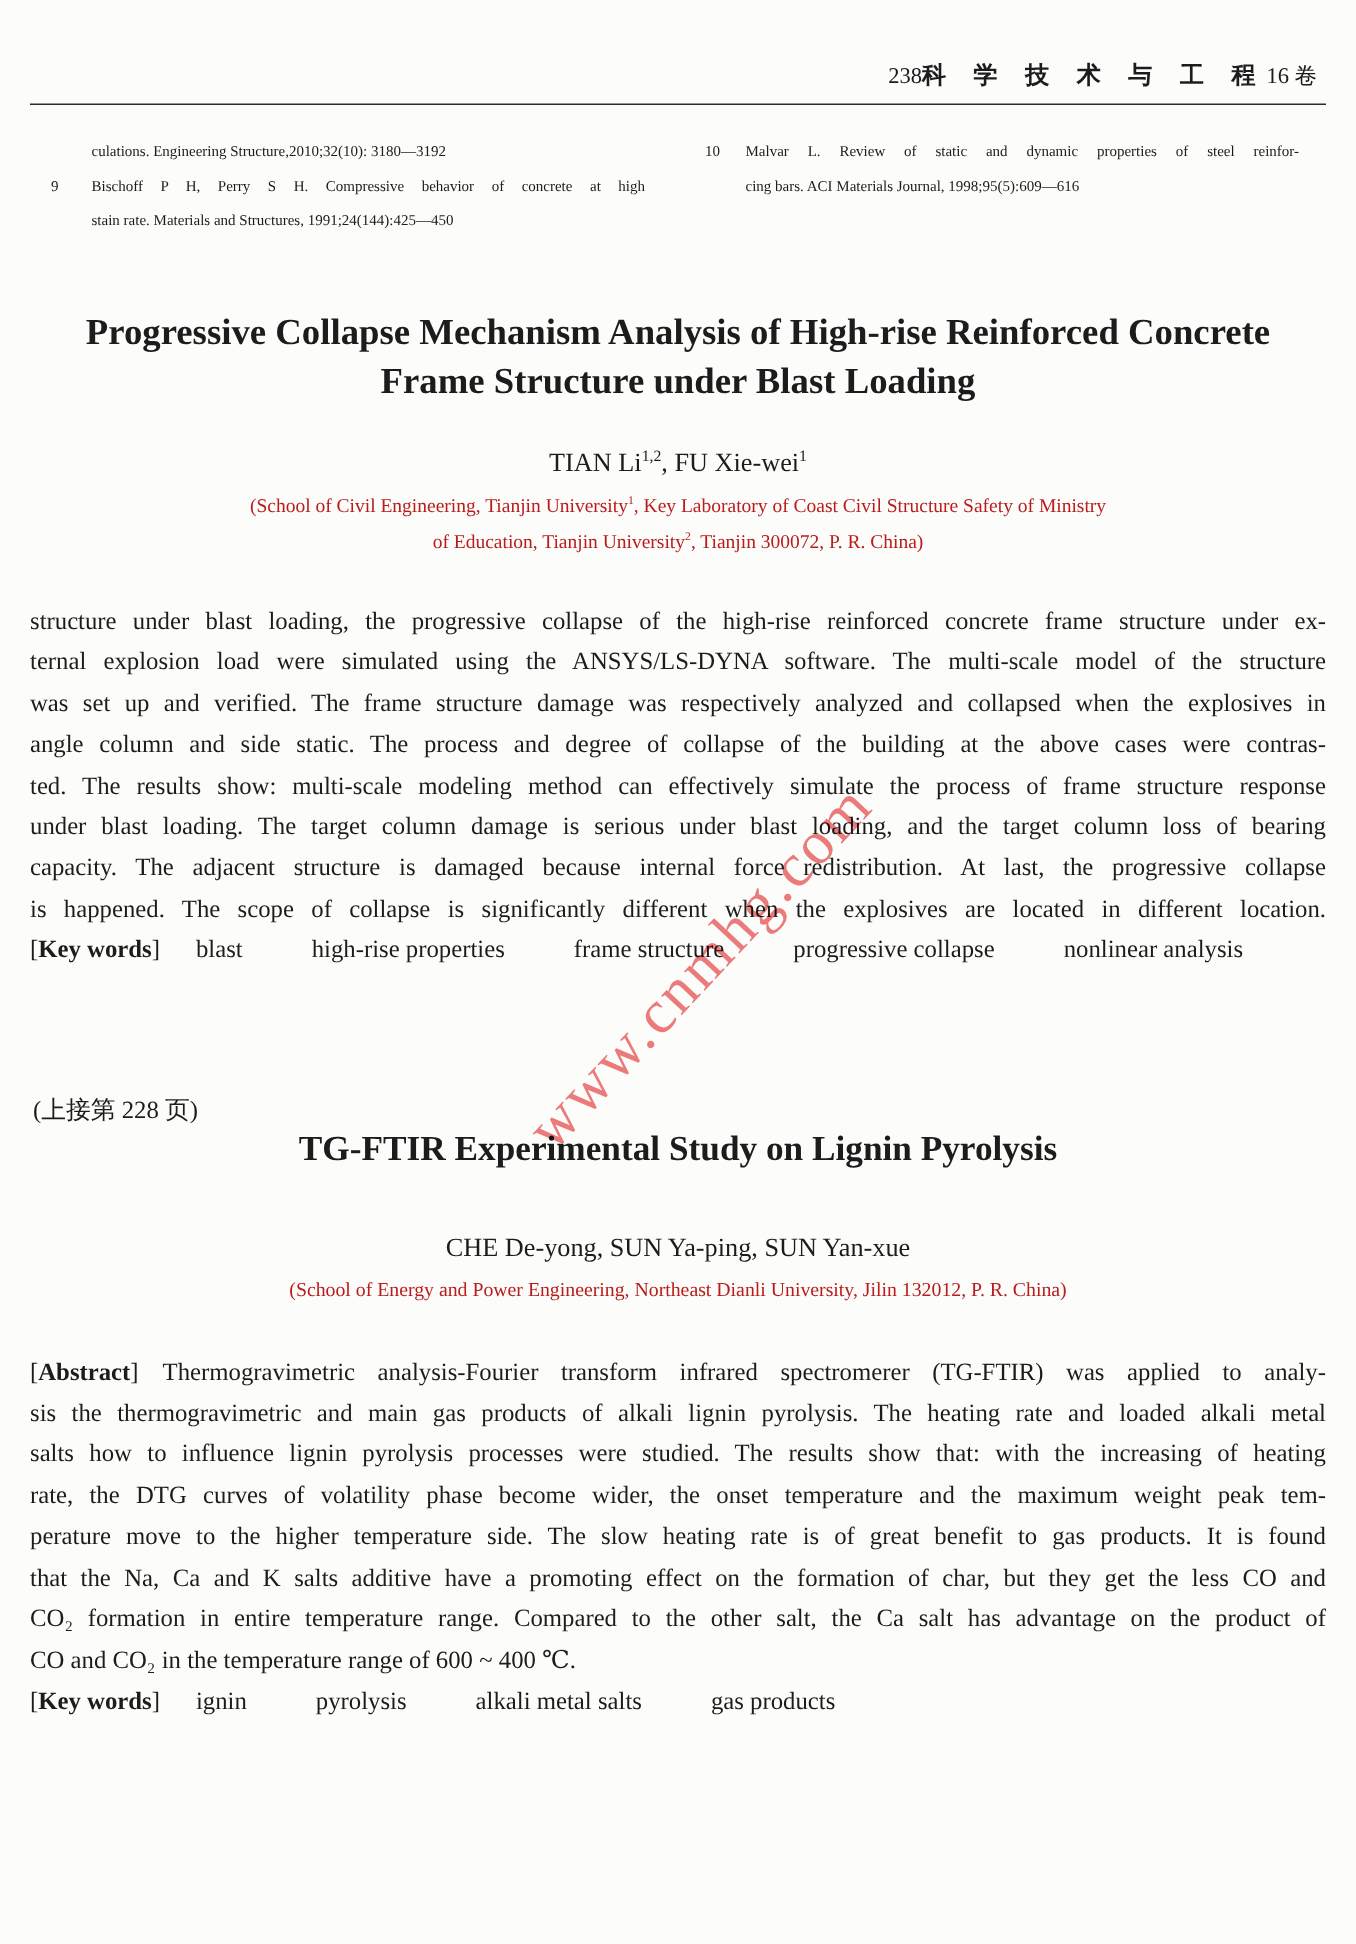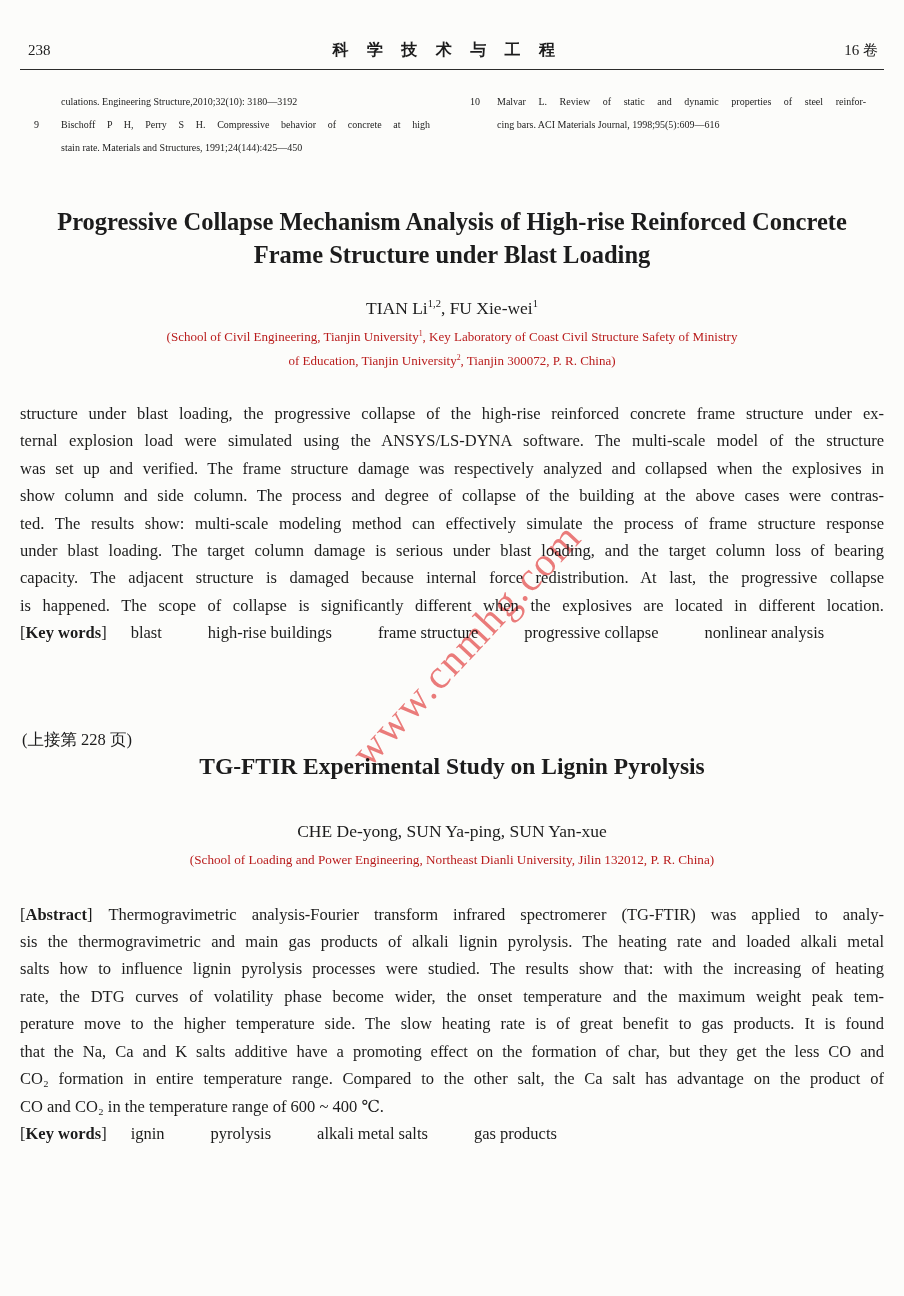--- a/index.html
+++ b/index.html
@@ -3,21 +3,21 @@
 <meta charset="utf-8">
 <style>
   html,body{margin:0;padding:0;}
   body{
     width:904px;height:1296px;position:relative;overflow:hidden;
     background:#fcfcfa;color:#1c1c1c;
     font-family:"Liberation Serif","DejaVu Serif",serif;
   }
   
   .page-header{
-    display:flex;justify-content:space-between;align-items:baseline;
+    display:flex;justify-content:flex-end;align-items:baseline;
     padding:40px 26px 0 28px;font-size:15px;
   }
   .journal-title{letter-spacing:0.45em;font-size:16px;font-weight:bold;}
   .header-rule{border:none;border-top:1.7px solid #2b2b2b;margin:8px 20px 0 20px;}
   
   .refs{display:flex;gap:40px;margin:20px 38px 0 34px;font-size:10px;line-height:23px;}
   .ref-col{flex:1;min-width:0;}
   .ref-item{display:flex;}
   .ref-num{width:27px;flex:none;}
   .ref-body{flex:1;min-width:0;}
@@ -97,36 +97,36 @@
 <div class="affil">
   <div><span>(School of Civil Engineering, Tianjin University</span><span class="sup">1</span><span>, Key Laboratory of Coast Civil Structure Safety of Ministry</span></div>
   <div><span>of Education, Tianjin University</span><span class="sup">2</span><span>, Tianjin 300072, P. R. China)</span></div>
 </div>
 
 <div class="abstract">
   <div>
       <div class="jline">structure under blast loading, the progressive collapse of the high-rise reinforced concrete frame structure under ex-</div>
       <div class="jline">ternal explosion load were simulated using the ANSYS/LS-DYNA software. The multi-scale model of the structure</div>
       <div class="jline">was set up and verified. The frame structure damage was respectively analyzed and collapsed when the explosives in</div>
-      <div class="jline">show column and side column. The process and degree of collapse of the building at the above cases were contras-</div>
+      <div class="jline">angle column and side static. The process and degree of collapse of the building at the above cases were contras-</div>
       <div class="jline">ted. The results show: multi-scale modeling method can effectively simulate the process of frame structure response</div>
       <div class="jline">under blast loading. The target column damage is serious under blast loading, and the target column loss of bearing</div>
       <div class="jline">capacity. The adjacent structure is damaged because internal force redistribution. At last, the progressive collapse</div>
       <div class="jline">is happened. The scope of collapse is significantly different when the explosives are located in different location.</div>
     </div>
 </div>
 <div class="keywords">
-  <span class="ab-bracket">[</span><span class="ab-label">Key words</span><span class="ab-bracket">]</span><span><span class="kw">blast</span><span class="kw">high-rise buildings</span><span class="kw">frame structure</span><span class="kw">progressive collapse</span><span class="kw">nonlinear analysis</span></span>
+  <span class="ab-bracket">[</span><span class="ab-label">Key words</span><span class="ab-bracket">]</span><span><span class="kw">blast</span><span class="kw">high-rise properties</span><span class="kw">frame structure</span><span class="kw">progressive collapse</span><span class="kw">nonlinear analysis</span></span>
 </div>
 
 <div class="cont-note">(上接第 228 页)</div>
 
 <div class="title2">TG-FTIR Experimental Study on Lignin Pyrolysis</div>
 <div class="authors2">CHE De-yong, SUN Ya-ping, SUN Yan-xue</div>
-<div class="affil affil2">(School of Loading and Power Engineering, Northeast Dianli University, Jilin 132012, P. R.  China)</div>
+<div class="affil affil2">(School of Energy and Power Engineering, Northeast Dianli University, Jilin 132012, P. R.  China)</div>
 
 <div class="abstract abstract2">
   <div class="jline">
     <span class="ab-bracket">[</span><span class="ab-label">Abstract</span><span class="ab-bracket">]</span><span class="ab-gap"></span><span>Thermogravimetric analysis-Fourier transform infrared spectromerer (TG-FTIR) was applied to analy-</span>
   </div>
   <div>
       <div class="jline">sis the thermogravimetric and main gas products of alkali lignin pyrolysis. The heating rate and loaded alkali metal</div>
       <div class="jline">salts how to influence lignin pyrolysis processes were studied. The results show that: with the increasing of heating</div>
       <div class="jline">rate, the DTG curves of volatility phase become wider, the onset temperature and the maximum weight peak tem-</div>
       <div class="jline">perature move to the higher temperature side. The slow heating rate is of great benefit to gas products. It is found</div>

